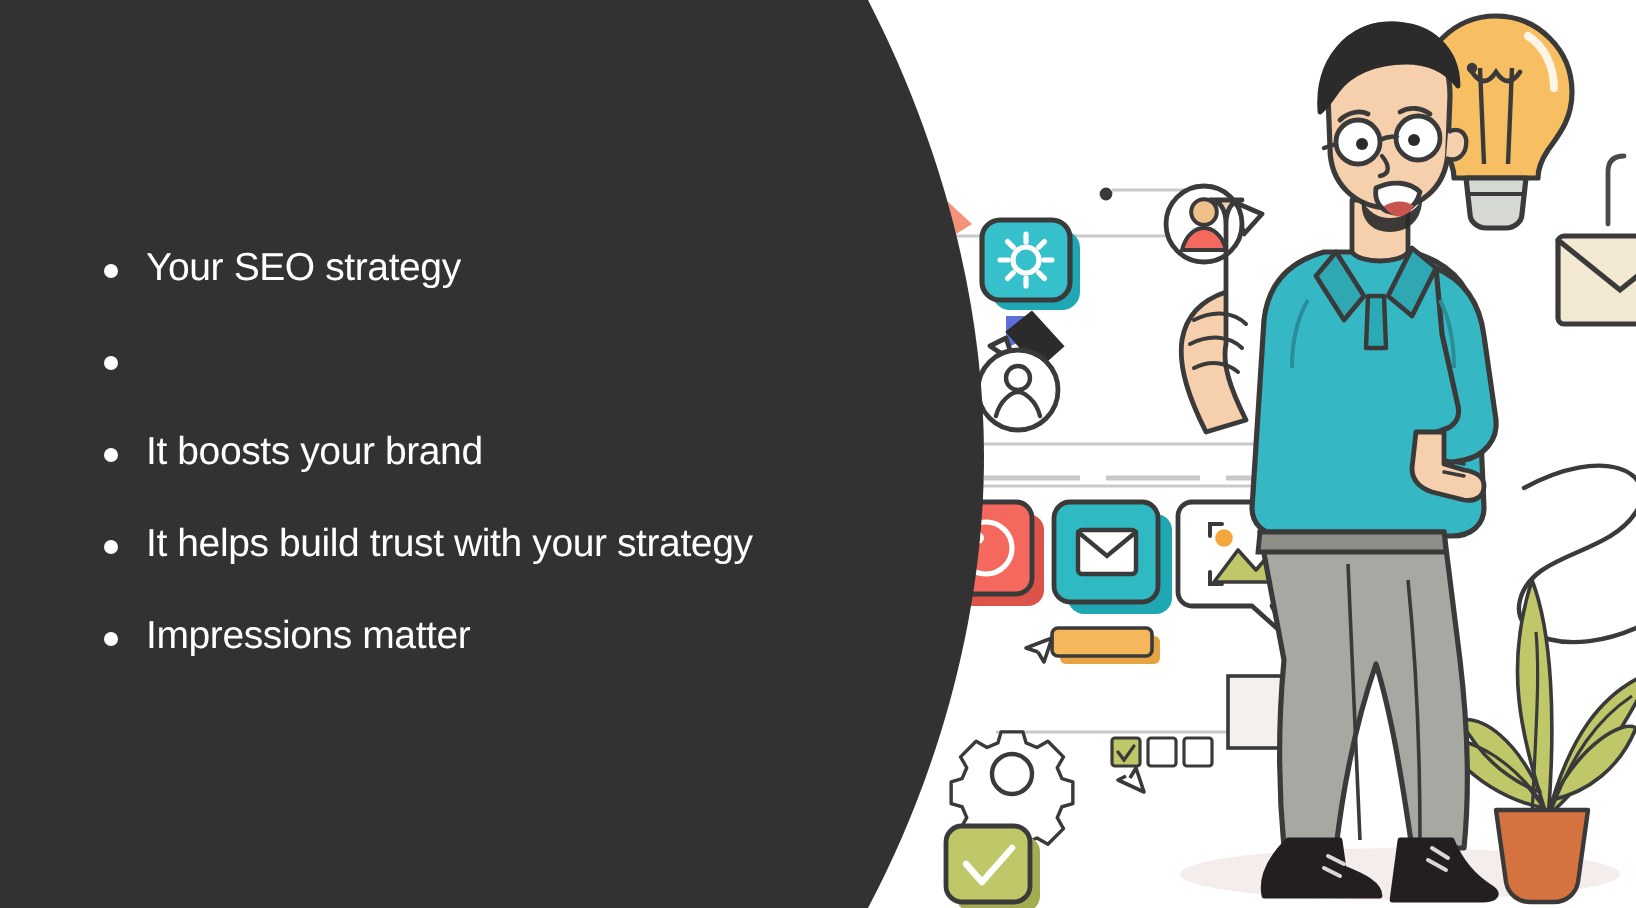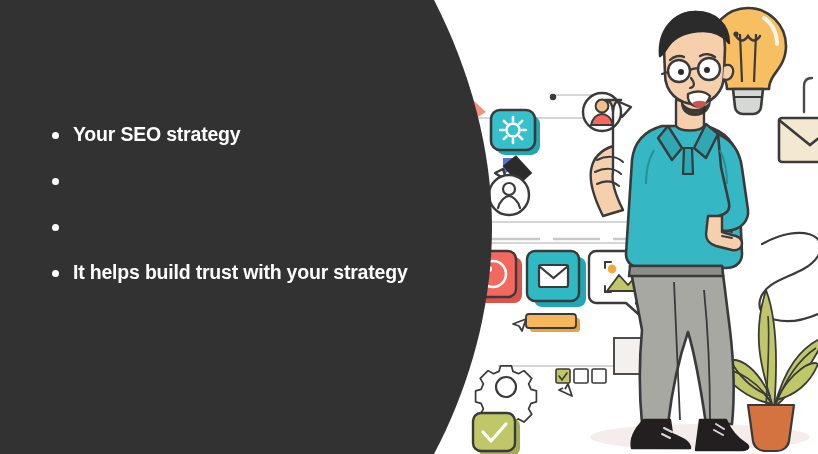--- a/index.html
+++ b/index.html
@@ -53,21 +53,21 @@
   .bullet-dot {
     width: 7px;
     height: 7px;
     border-radius: 50%;
     background: #ffffff;
     flex: 0 0 auto;
     margin-right: 14px;
   }
   .bullet-text {
     font-size: 19.5px;
-    font-weight: bold;
+    font-weight: normal;
     letter-spacing: -0.2px;
     line-height: 1;
     white-space: nowrap;
   }
 </style>
 </head>
 <body>
 
 <div id="slide">
 
@@ -291,20 +291,25 @@
   <ul id="bullet-list">
     <li class="bullet-item">
       <span class="bullet-dot"></span>
       <span class="bullet-text">Your SEO strategy</span>
     </li>
     <li class="bullet-item">
       <span class="bullet-dot"></span>
     </li>
     <li class="bullet-item">
       <span class="bullet-dot"></span>
+      <span class="bullet-text">It boosts your brand</span>
     </li>
     <li class="bullet-item">
       <span class="bullet-dot"></span>
       <span class="bullet-text">It helps build trust with your strategy</span>
     </li>
+    <li class="bullet-item">
+      <span class="bullet-dot"></span>
+      <span class="bullet-text">Impressions matter</span>
+    </li>
   </ul>
 
 </div>
 
 </body></html>

